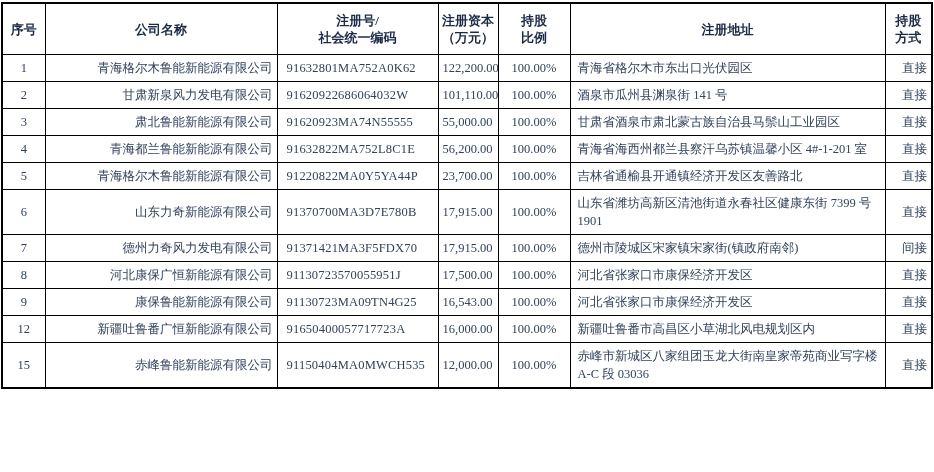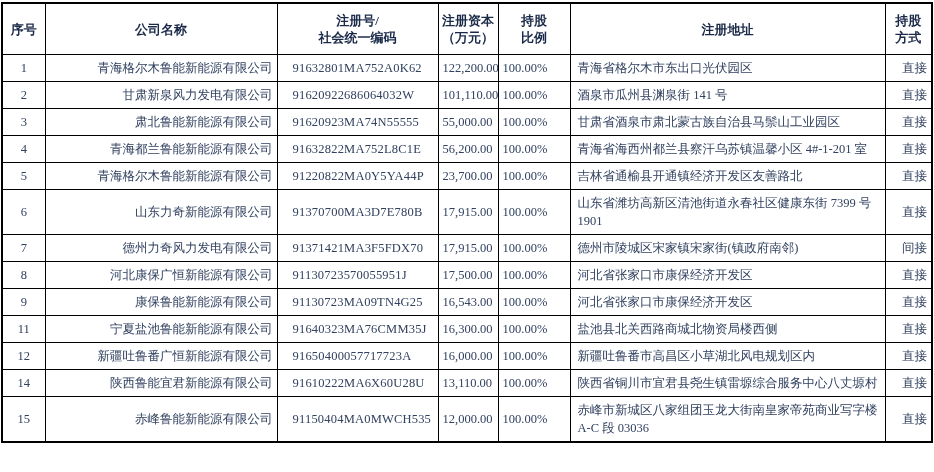--- a/index.html
+++ b/index.html
@@ -39,23 +39,23 @@
   td {
     color: #31415f;
     font-size: 12.5px;
     line-height: 18px;
     vertical-align: middle;
     padding: 4px 4px;
     height: 26px;
   }
   td.col-no      { text-align: center; }
   td.col-company { text-align: right;  padding-left: 10px; }
-  td.col-reg_code{ text-align: left;  padding-left: 15px; letter-spacing: 0.2px; }
-  td.col-capital { padding-right: 5px; }
-  td.col-ratio   { }
+  td.col-reg_code{ text-align: left;  padding-left: 9px; letter-spacing: 0.2px; }
+  td.col-capital { text-align: right; padding-right: 5px; }
+  td.col-ratio   { text-align: center; }
   td.col-address { text-align: left;  padding-left: 7px; padding-right: 6px; margin-left: 39px; }
   td.col-holding { text-align: right; }
 </style>
 </head>
 <body>
 
 <div class="table-wrap">
   <table>
     <colgroup>
       <col style="width:43px">
@@ -153,44 +153,26 @@
         <tr>
           <td class="col-no">9</td>
           <td class="col-company">康保鲁能新能源有限公司</td>
           <td class="col-reg_code">91130723MA09TN4G25</td>
           <td class="col-capital">16,543.00</td>
           <td class="col-ratio">100.00%</td>
           <td class="col-address">河北省张家口市康保经济开发区</td>
           <td class="col-holding">直接</td>
         </tr>
         <tr>
-          <td class="col-no">11</td>
-          <td class="col-company">宁夏盐池鲁能新能源有限公司</td>
-          <td class="col-reg_code">91640323MA76CMM35J</td>
-          <td class="col-capital">16,300.00</td>
-          <td class="col-ratio">100.00%</td>
-          <td class="col-address">盐池县北关西路商城北物资局楼西侧</td>
-          <td class="col-holding">直接</td>
-        </tr>
-        <tr>
           <td class="col-no">12</td>
           <td class="col-company">新疆吐鲁番广恒新能源有限公司</td>
           <td class="col-reg_code">91650400057717723A</td>
           <td class="col-capital">16,000.00</td>
           <td class="col-ratio">100.00%</td>
           <td class="col-address">新疆吐鲁番市高昌区小草湖北风电规划区内</td>
-          <td class="col-holding">直接</td>
-        </tr>
-        <tr>
-          <td class="col-no">14</td>
-          <td class="col-company">陕西鲁能宜君新能源有限公司</td>
-          <td class="col-reg_code">91610222MA6X60U28U</td>
-          <td class="col-capital">13,110.00</td>
-          <td class="col-ratio">100.00%</td>
-          <td class="col-address">陕西省铜川市宜君县尧生镇雷塬综合服务中心八丈塬村</td>
           <td class="col-holding">直接</td>
         </tr>
         <tr>
           <td class="col-no">15</td>
           <td class="col-company">赤峰鲁能新能源有限公司</td>
           <td class="col-reg_code">91150404MA0MWCH535</td>
           <td class="col-capital">12,000.00</td>
           <td class="col-ratio">100.00%</td>
           <td class="col-address">赤峰市新城区八家组团玉龙大街南皇家帝苑商业写字楼 A-C 段 03036</td>
           <td class="col-holding">直接</td>

